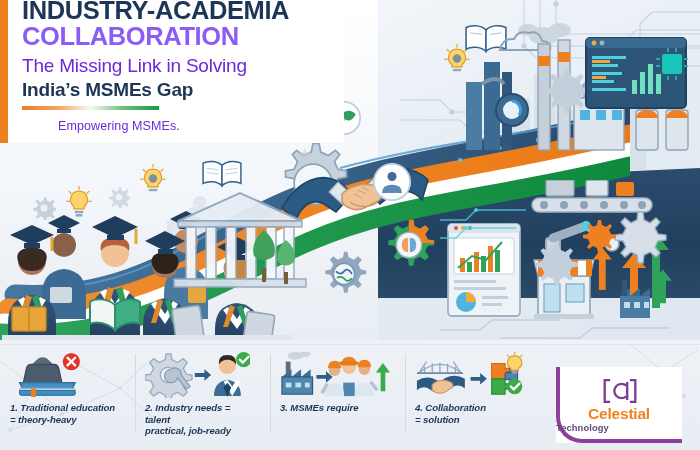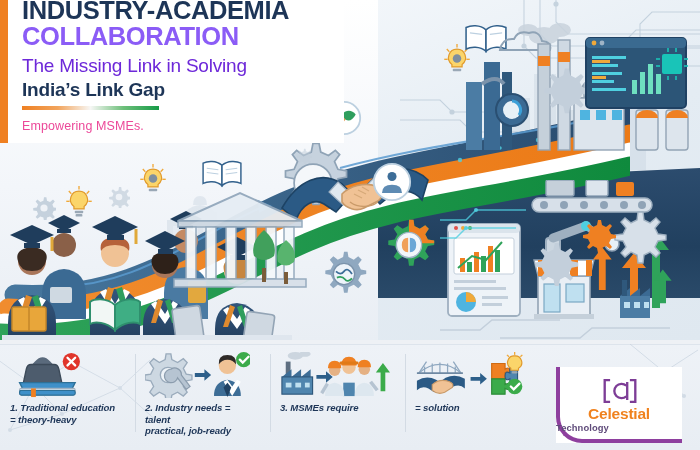--- a/index.html
+++ b/index.html
@@ -41,21 +41,21 @@
   
   .title-card{position:absolute;left:0;top:0;width:344px;height:143px;background:#ffffff;z-index:40;}
   .title-bar{position:absolute;left:0;top:0;width:8px;height:143px;background:#ef8022;}
   .title-inner{position:absolute;left:22px;top:0px;right:10px;}
   .t-line1{font-size:25.5px;font-weight:bold;letter-spacing:-.4px;color:#1d3557;line-height:25px;margin-top:-2px;}
   .t-line2{font-size:25.5px;font-weight:bold;letter-spacing:-.4px;color:#8b5cf6;line-height:27px;}
   .t-sub1{font-size:19px;color:#6d28d9;letter-spacing:-.2px;line-height:25px;margin-top:3px;}
   .t-sub2{font-size:19px;font-weight:bold;color:#1d3557;letter-spacing:-.2px;line-height:23px;}
   .tricolor{width:137px;height:3.5px;margin-top:5px;
     background:linear-gradient(90deg,#ef8022 0%,#f2a45c 26%,#f7f7f5 50%,#6dbf7a 74%,#169b47 100%);}
-  .t-tag{font-size:12.5px;color:#ec4899;margin-top:9px;letter-spacing:.1px;}
+  .t-tag{font-size:12.5px;color:#6d28d9;margin-top:9px;letter-spacing:.1px;margin-left:36px;}
 
   
   .steps{position:absolute;left:0;top:344px;width:700px;height:106px;
     background:linear-gradient(180deg,#eef2f7 0%,#e8edf3 100%);z-index:30;}
   .steps-net{position:absolute;left:0;top:0;width:220px;height:106px;opacity:.45;}
   .steps-top{position:absolute;left:0;top:0;width:700px;height:1px;background:#dde4ec;}
   .steps-row{position:absolute;left:0;top:0;width:540px;height:106px;display:flex;}
   .step{position:relative;flex:1;padding:8px 6px 0 10px;box-sizing:border-box;}
   .step + .step::before{content:"";position:absolute;left:0;top:10px;width:1px;height:78px;background:#d3dbe4;}
   .step-icon{height:46px;position:relative;margin-bottom:4px;}
@@ -577,21 +577,21 @@
       </g>
     </svg>
   </div>
 
   <div class="title-card">
     <div class="title-bar"></div>
     <div class="title-inner">
       <div class="t-line1">INDUSTRY-ACADEMIA</div>
       <div class="t-line2">COLLABORATION</div>
       <div class="t-sub1">The Missing Link in Solving</div>
-      <div class="t-sub2">India’s Link Gap</div>
+      <div class="t-sub2">India’s MSMEs Gap</div>
       <div class="tricolor"></div>
       <div class="t-tag">Empowering MSMEs.</div>
     </div>
   </div>
 
   <div class="steps">
     <div class="steps-top"></div>
     <svg class="steps-net" viewBox="0 0 220 106">
       <g fill="none" stroke="#b9c7d6" stroke-width="1">
           <path d="M-10 10 L34 42 L10 86 L62 70 L34 42 L72 18 L120 44 L62 70"></path>
@@ -726,20 +726,21 @@
                 <line x1="112" y1="3" x2="110" y2="5"></line>
             </g>
             <path d="M104 4 a7 7 0 0 1 4 13 v2 h-8 v-2 a7 7 0 0 1 4-13z" fill="#fbd56a" stroke="#e0992c" stroke-width="1.2"></path>
             <rect x="101" y="20" width="6" height="2.4" rx="1" fill="#9aa8b6"></rect>
 
             <circle cx="104" cy="36" r="8" fill="#3bab4a"></circle>
             <path d="M100 36 l3 3 6-6" fill="none" stroke="#fff" stroke-width="2.4" stroke-linecap="round"></path>
           </svg>
         </div>
         <div class="step-txt">
+          <div>4. Collaboration</div>
           <div>= solution</div>
         </div>
       </div>
     </div>
 
     <svg style="position:absolute;right:0;top:0;width:80px;height:106px;opacity:.5;" viewBox="0 0 80 106">
       <g fill="none" stroke="#b9c7d6" stroke-width="1">
         <path d="M10 0 L44 28 L20 70 L64 52 L44 28 L78 6 M20 70 L58 98"></path>
         </g>
       <g fill="#b9c7d6">

